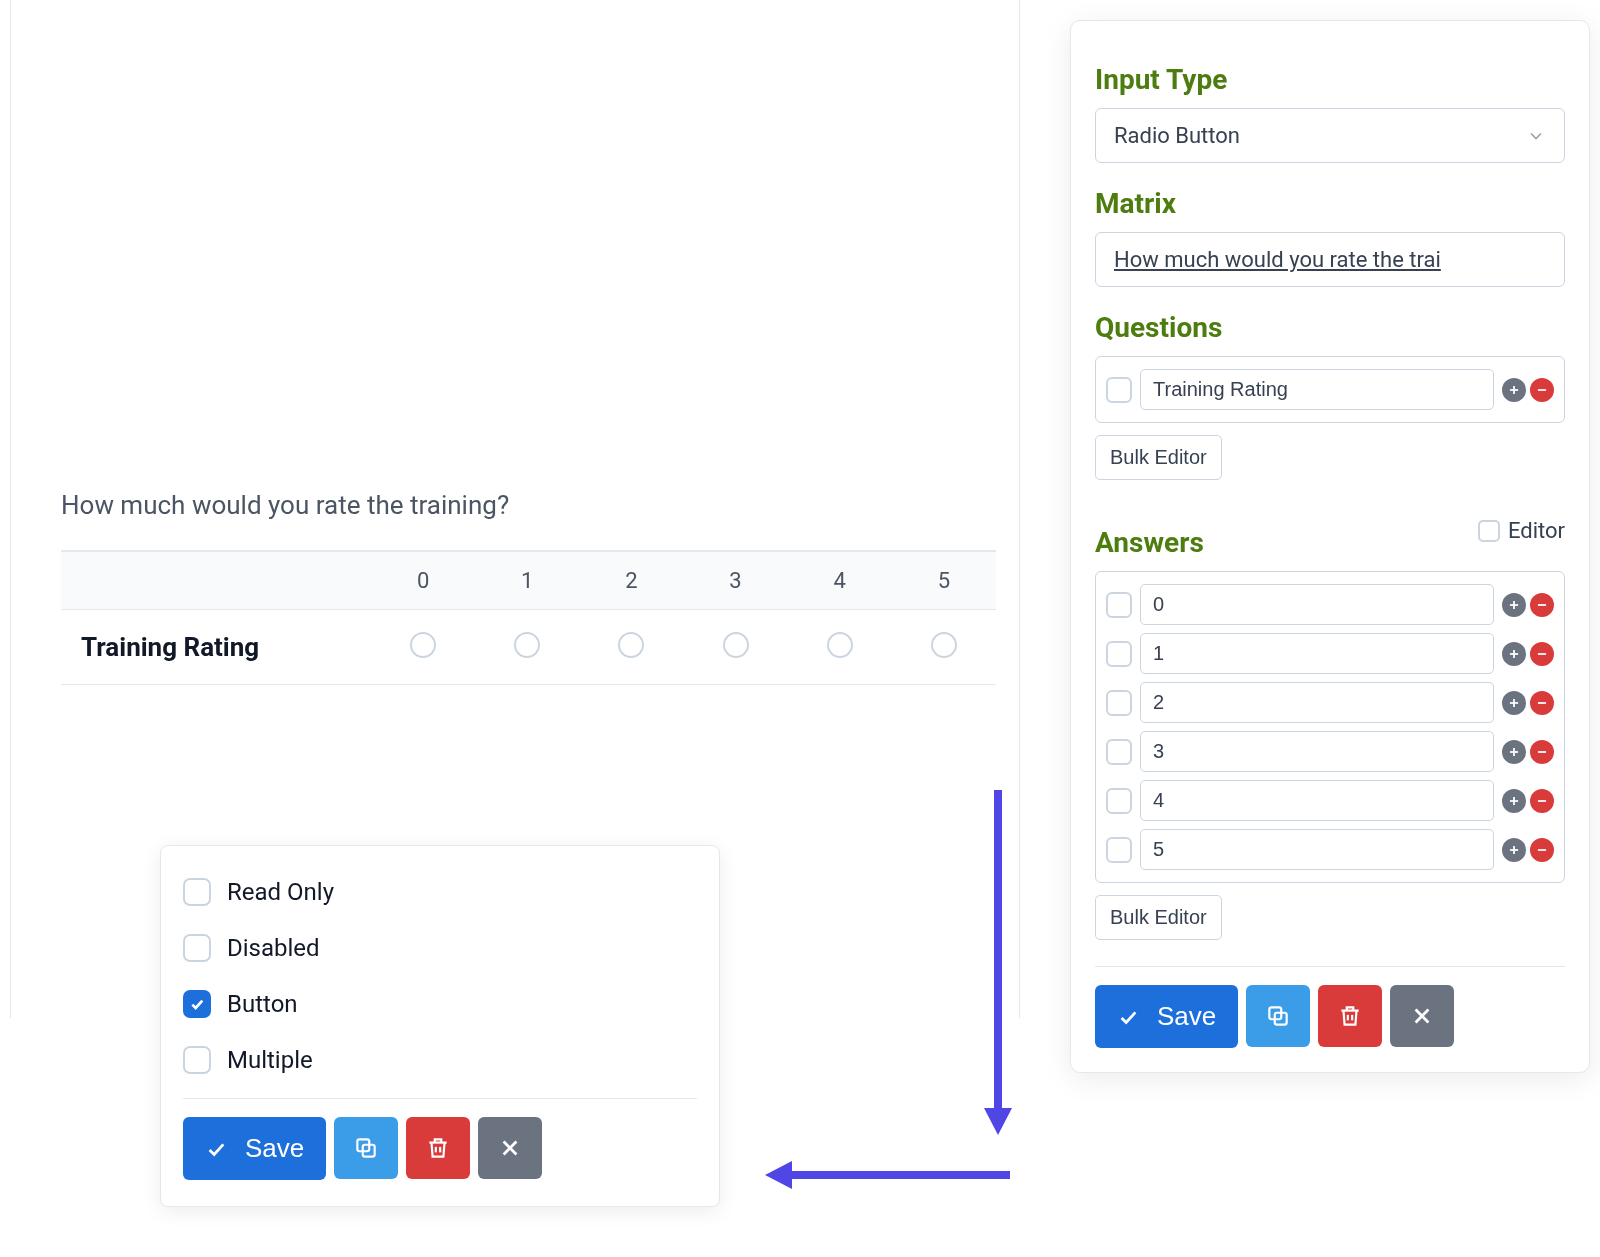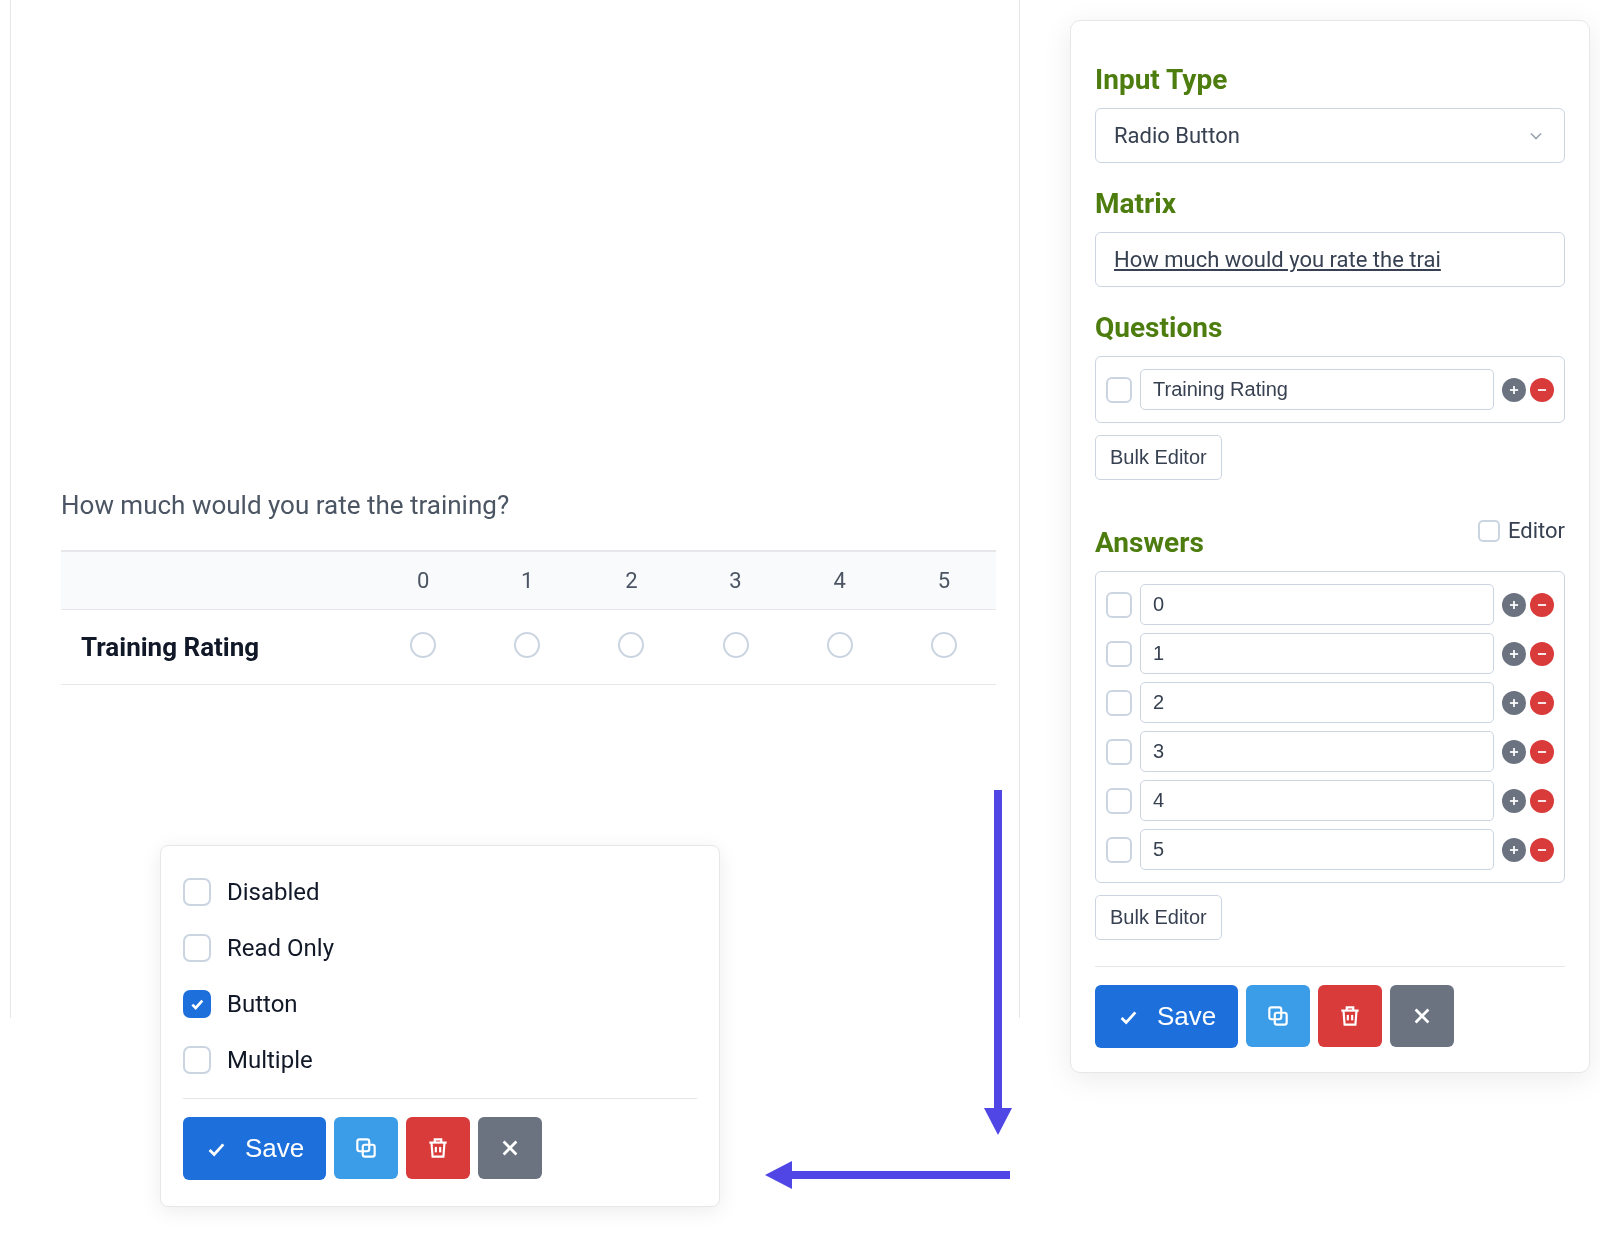--- a/index.html
+++ b/index.html
@@ -266,27 +266,27 @@
         </tr>
       </tbody>
     </table>
   </div>
 
   <div class="options-popover">
     <div class="checkbox-row">
       <div class="checkbox-box">
         
       </div>
-      <span class="checkbox-label">Disabled</span>
+      <span class="checkbox-label">Read Only</span>
     </div>
     <div class="checkbox-row">
       <div class="checkbox-box">
         
       </div>
-      <span class="checkbox-label">Read Only</span>
+      <span class="checkbox-label">Disabled</span>
     </div>
     <div class="checkbox-row">
       <div class="checkbox-box checked">
         <svg width="16" height="16" viewBox="0 0 24 24" fill="none" stroke="#fff" stroke-width="4">
             <polyline points="5 13 10 18 20 7"></polyline>
           </svg>
       </div>
       <span class="checkbox-label">Button</span>
     </div>
     <div class="checkbox-row">

